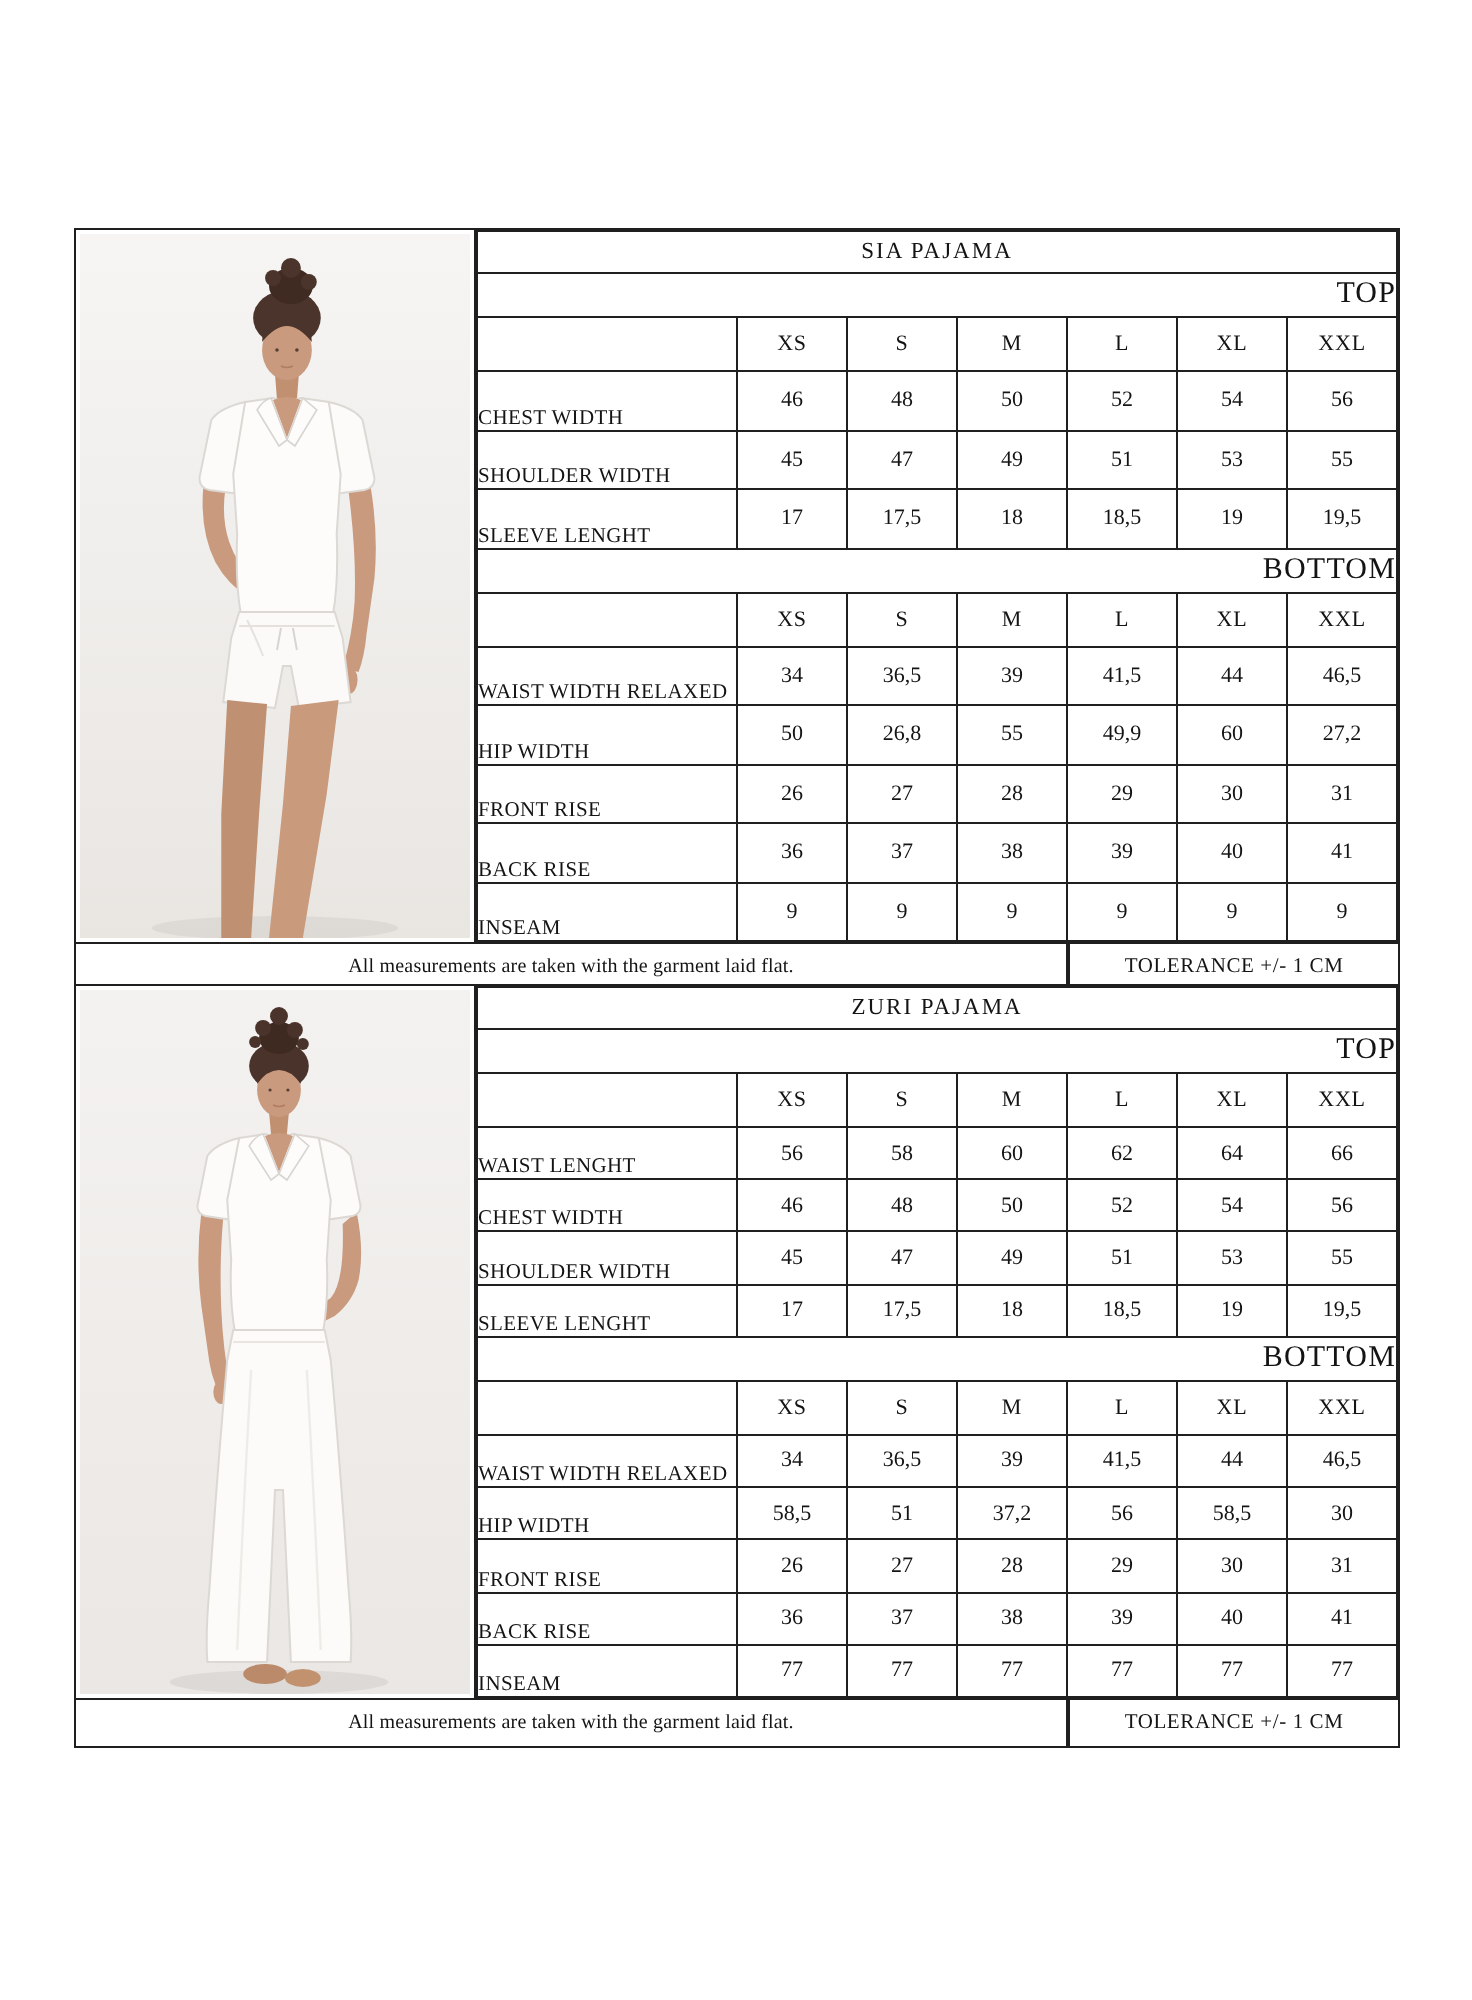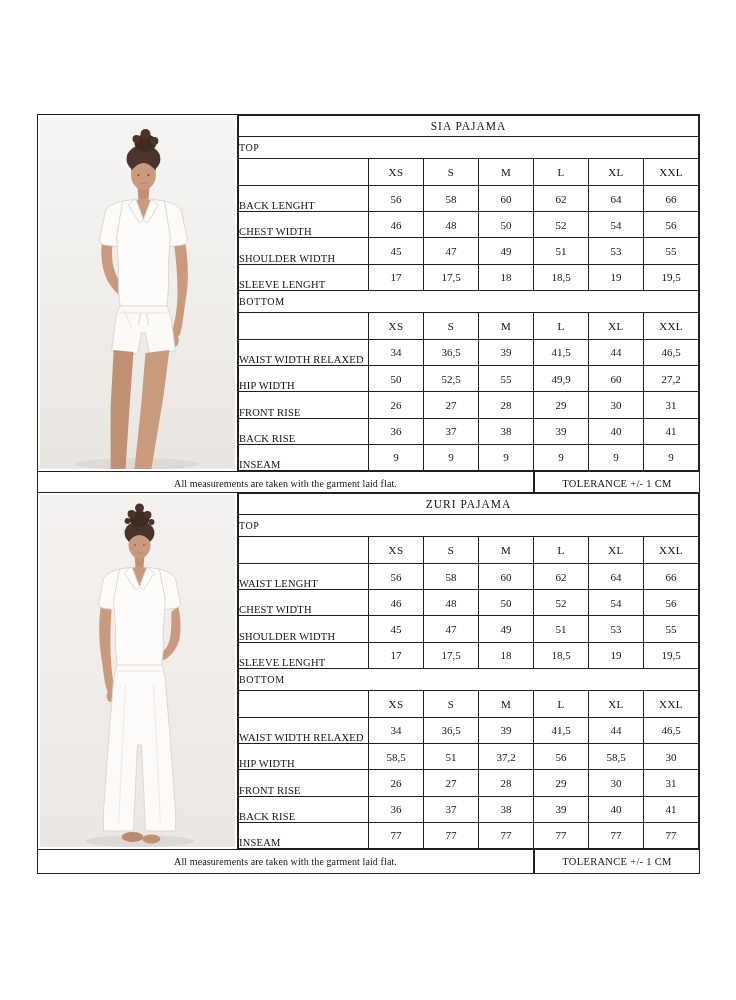--- a/index.html
+++ b/index.html
@@ -26,21 +26,21 @@
   }
   table.size-table td{
     border:1px solid #1f1f1f;padding:0;overflow:hidden;white-space:nowrap;
   }
   col.c-label{width:130px;}
   col.c-size{width:55px;}
   .r-title td{height:20px;}
   .r-sec td{height:21px;}
   .r-hdr td{height:26px;border-bottom:2.5px solid #1f1f1f;}
   td.t{text-align:center;font-size:11.5px;letter-spacing:1px;}
-  td.sec{text-align:left;font-size:10px;letter-spacing:0.6px;margin-left:41px;}
+  td.sec{text-align:right;font-size:15px;letter-spacing:0.6px;margin-left:41px;}
   td.s{text-align:center;font-size:11px;letter-spacing:0.4px;}
   td.lc{font-size:10.5px;padding:0 2px 2px 3px;vertical-align:bottom;letter-spacing:0.2px;}
   td.v{text-align:center;font-size:11px;vertical-align:middle;}
   td.bl{border-left:2.5px solid #1f1f1f;}
   .footer{
     grid-column:1 / 3;grid-row:2;display:flex;align-items:stretch;
     border-top:1.5px solid #1f1f1f;box-sizing:border-box;
   }
   .note{
     width:497px;border-right:2.5px solid #1f1f1f;box-sizing:border-box;
@@ -118,29 +118,20 @@
     <tr class="r-hdr">
       <td class="lc"></td>
       <td class="s">XS</td>
       <td class="s">S</td>
       <td class="s">M</td>
       <td class="s bl">L</td>
       <td class="s">XL</td>
       <td class="s">XXL</td>
     </tr>
     <tr>
-      <td class="lc">BACK LENGHT</td>
-      <td class="v">56</td>
-      <td class="v">58</td>
-      <td class="v">60</td>
-      <td class="v bl">62</td>
-      <td class="v">64</td>
-      <td class="v">66</td>
-    </tr>
-    <tr>
       <td class="lc">CHEST WIDTH</td>
       <td class="v">46</td>
       <td class="v">48</td>
       <td class="v">50</td>
       <td class="v bl">52</td>
       <td class="v">54</td>
       <td class="v">56</td>
     </tr>
     <tr>
       <td class="lc">SHOULDER WIDTH</td>
@@ -177,21 +168,21 @@
       <td class="v">34</td>
       <td class="v">36,5</td>
       <td class="v">39</td>
       <td class="v bl">41,5</td>
       <td class="v">44</td>
       <td class="v">46,5</td>
     </tr>
     <tr>
       <td class="lc">HIP WIDTH</td>
       <td class="v">50</td>
-      <td class="v">52,5</td>
+      <td class="v">26,8</td>
       <td class="v">55</td>
       <td class="v bl">49,9</td>
       <td class="v">60</td>
       <td class="v">27,2</td>
     </tr>
     <tr>
       <td class="lc">FRONT RISE</td>
       <td class="v">26</td>
       <td class="v">27</td>
       <td class="v">28</td>

